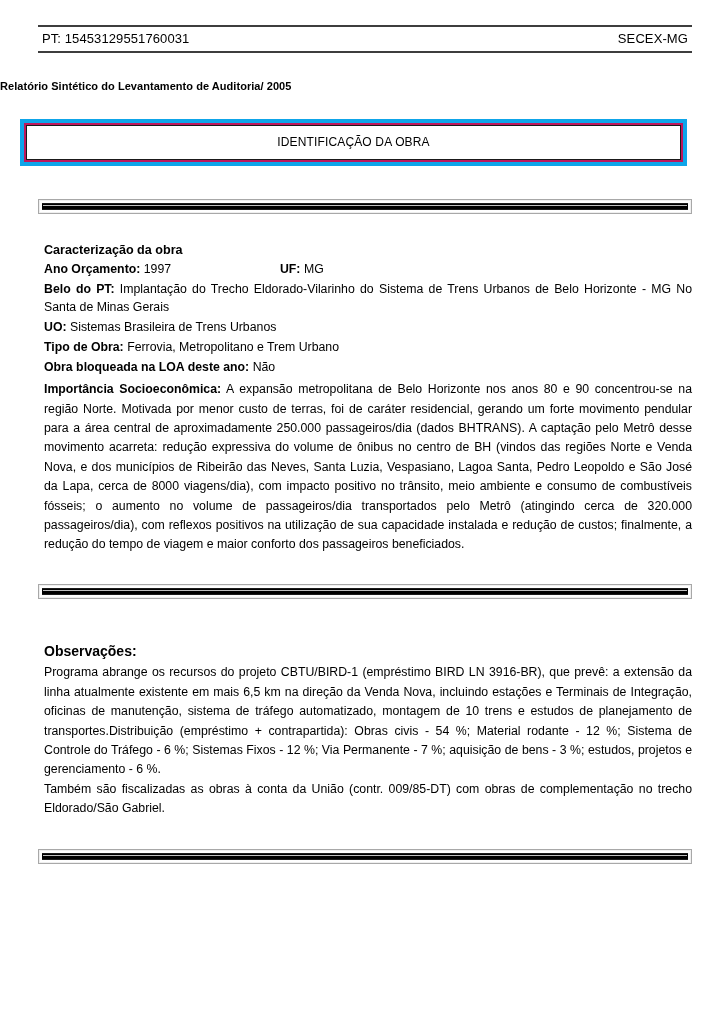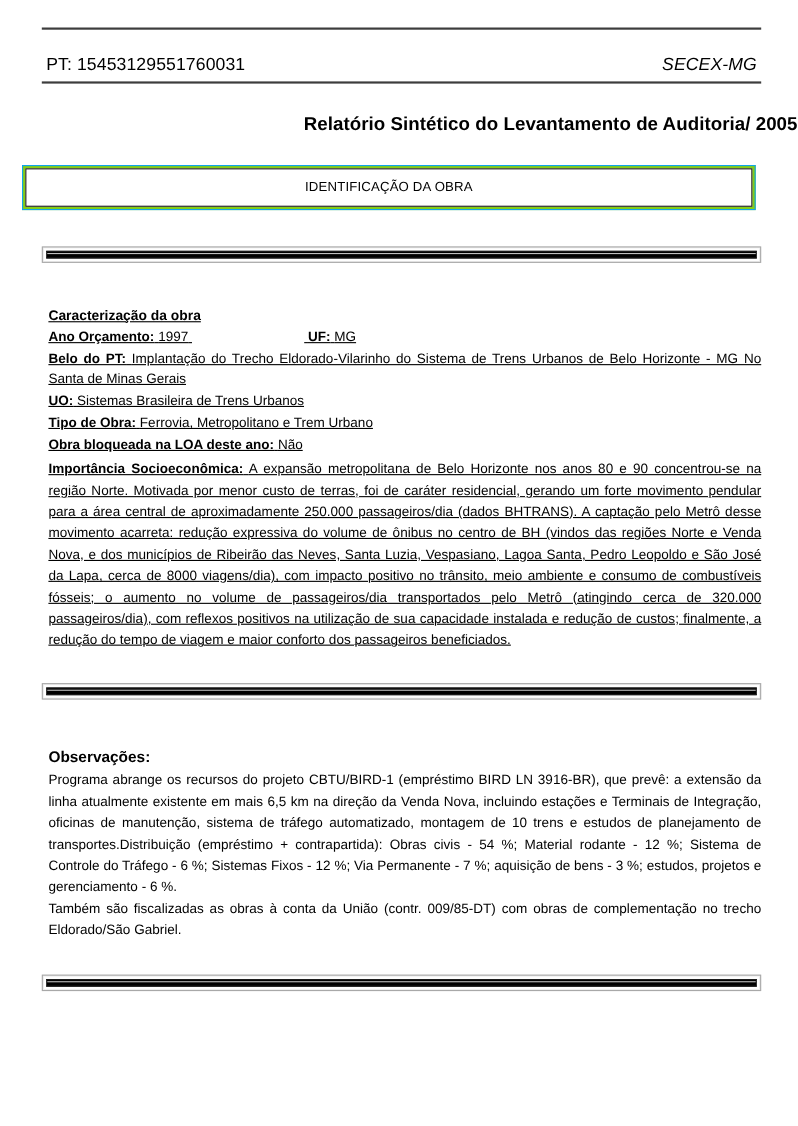--- a/index.html
+++ b/index.html
@@ -38,42 +38,41 @@
   .header-rule-bottom {
     border-top: 2px solid #3d3d3d;
     height: 0;
     line-height: 0;
     font-size: 0;
   }
   .header-row {
     display: flex;
     justify-content: space-between;
     align-items: baseline;
-    font-size: 16px;
+    font-size: 13px;
     padding: 4px 4px 5px 4px;
     letter-spacing: 0.1px;
-    margin-top: 20px;
   }
   .header-left { white-space: nowrap; }
-  .header-right { white-space: nowrap; font-style: italic; }
+  .header-right { white-space: nowrap; }
 
   
   .doc-title {
-    text-align: right;
-    font-size: 17px;
-    font-weight: bold;
-    margin: 27px 0 0 16px;
+    text-align: left;
+    font-size: 11px;
+    font-weight: bold;
+    margin: 27px 0 0 0;
     letter-spacing: 0.05px;
   }
 
   
   .banner-outer {
     margin: 27px 38px 0 20px;
-    border: 1px solid #0ea5e9;
-    background: #84cc16;
+    border: 4px solid #0ea5e9;
+    background: #be185d;
     padding: 2px;
   }
   .banner-inner {
     border: 1px solid #1a1a1a;
     background: #ffffff;
     text-align: center;
     font-size: 12px;
     padding: 9px 0 10px 0;
     letter-spacing: 0.15px;
   }
@@ -109,21 +108,21 @@
   .sep-1 { margin-top: 33px; }
   .sep-2 { margin-top: 29px; }
   .sep-3 { margin-top: 30px; }
 
   
   .content {
     margin: 0 33px 0 44px;
     font-size: 12.3px;
     line-height: 1.46;
   }
-  .content-top { margin-top: 39px; text-decoration: underline; }
+  .content-top { margin-top: 27px; }
 
   .sec-heading {
     font-weight: bold;
     font-size: 12.6px;
     margin: 0 0 1px 0;
   }
   .field-line {
     margin: 0;
     padding: 1px 0 1px 0;
     white-space: nowrap;

